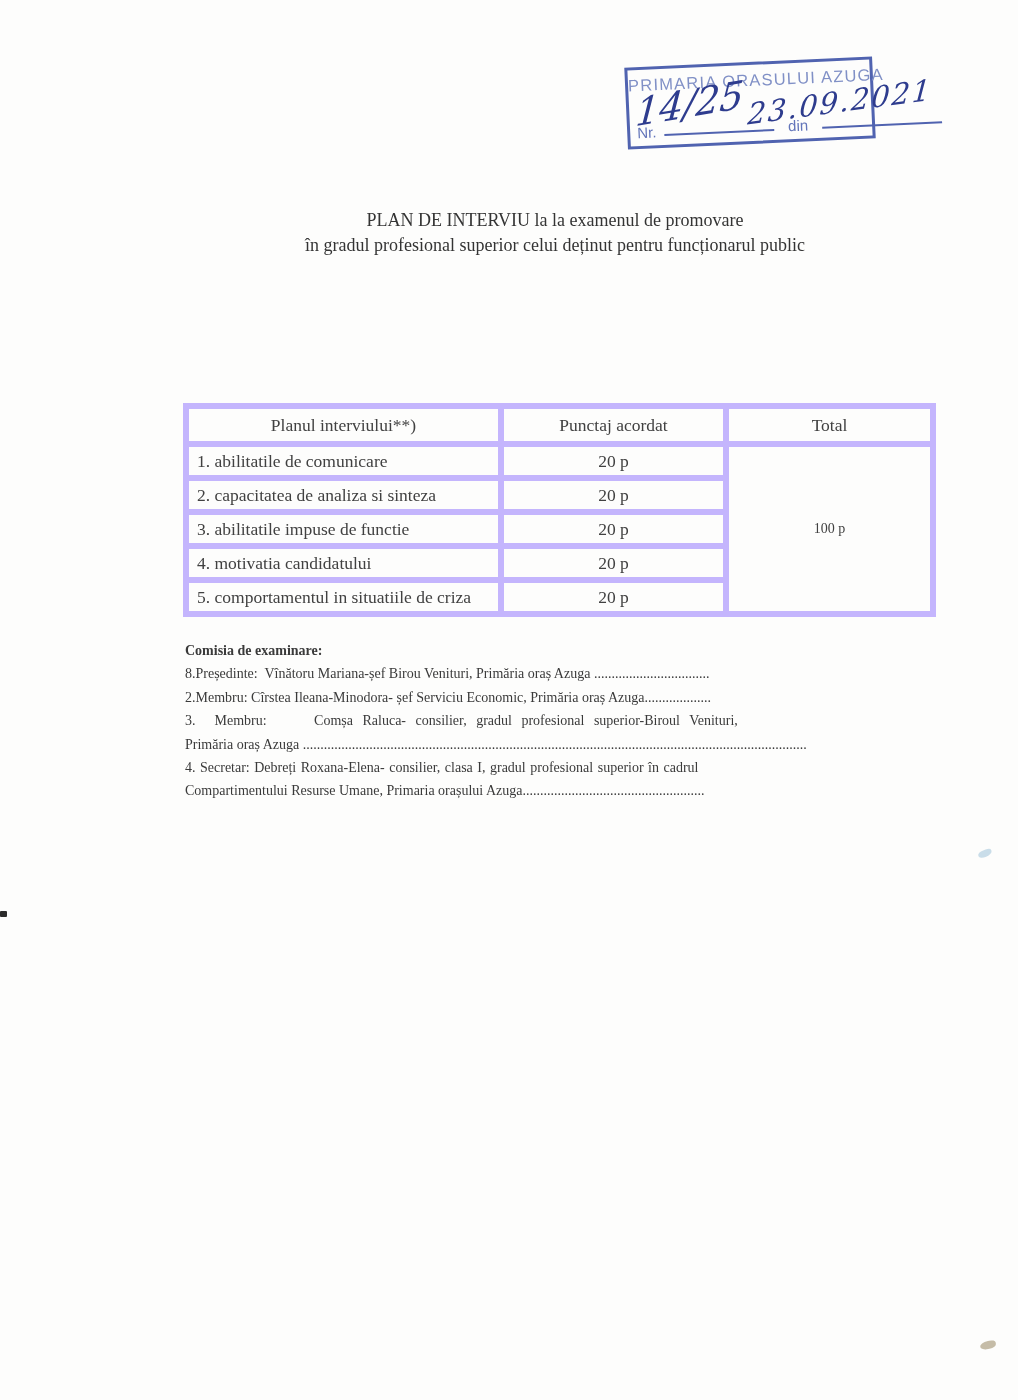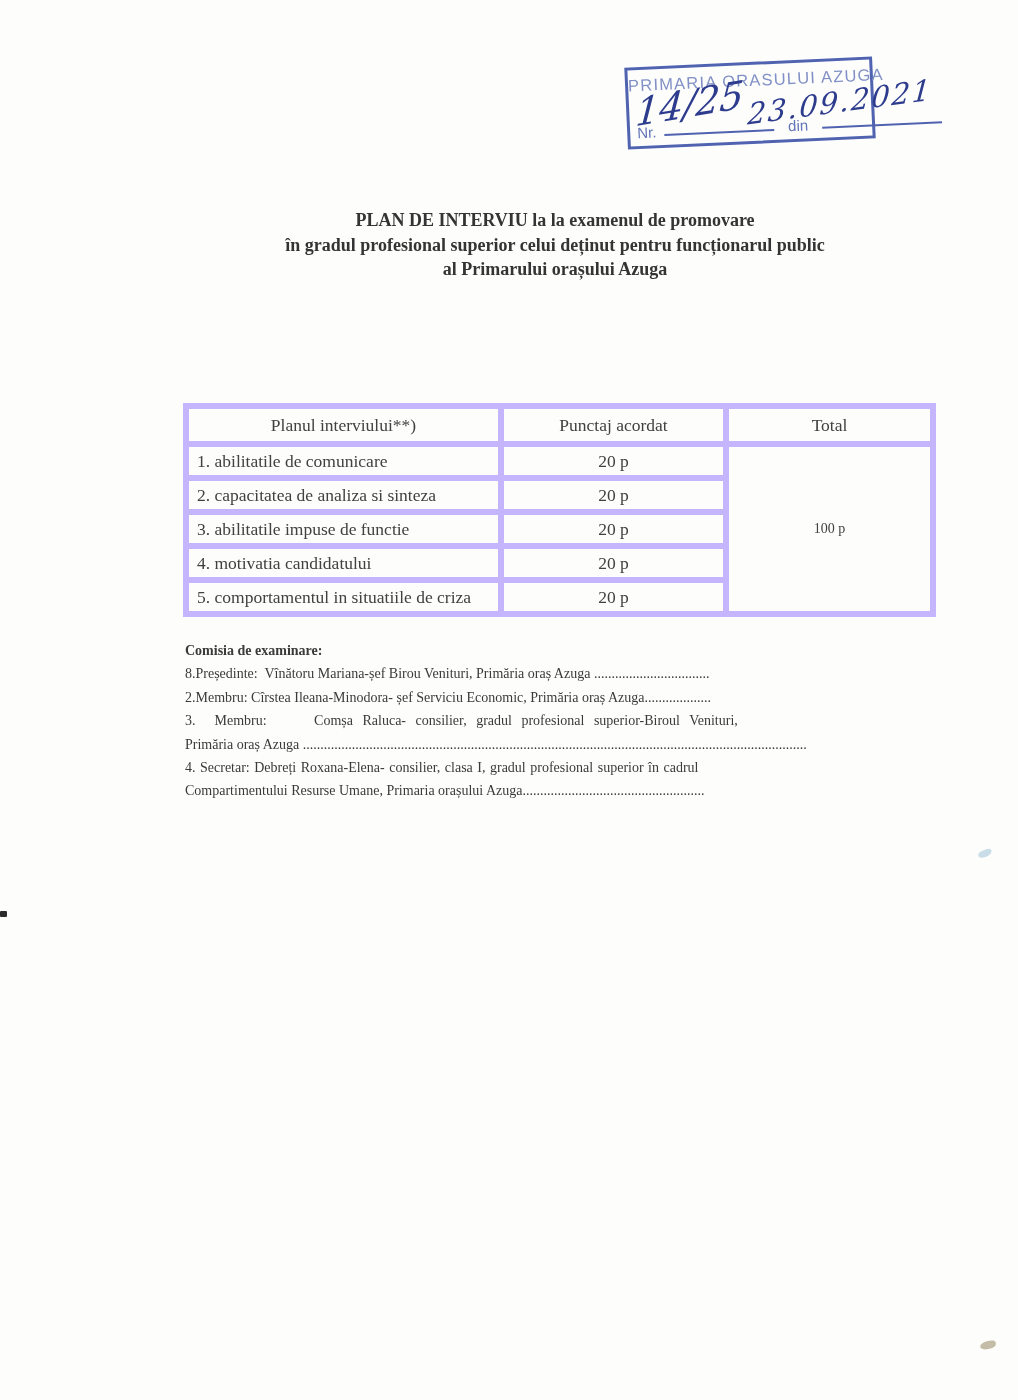--- a/index.html
+++ b/index.html
@@ -31,21 +31,21 @@
   .stamp-line2{position:absolute;left:192px;bottom:9px;width:120px;border-bottom:2px solid #5063b0;}
   .hand{
     position:absolute;font-family:"DejaVu Serif",serif;font-style:italic;
     color:#2e3c8e;white-space:nowrap;
   }
   .hand-nr{left:6px;top:14px;font-size:38px;transform:rotate(-7deg) skewX(-14deg);}
   .hand-date{left:118px;top:24px;font-size:29px;letter-spacing:2px;transform:rotate(-5deg) skewX(-12deg);}
   
   .title{
     position:absolute;left:140px;top:208px;width:830px;text-align:center;
-    font-weight:bold;font-size:18px;line-height:24.6px;color:#343434;
+    font-weight:normal;font-size:18px;line-height:24.6px;color:#343434;
   }
   
   .score-table{
     position:absolute;left:183px;top:403px;width:747px;
     border-collapse:collapse;table-layout:fixed;
     font-size:17.5px;color:#414141;
   }
   .score-table col.c1{width:315px;}
   .score-table col.c2{width:225px;}
   .score-table col.c3{width:207px;}
@@ -82,21 +82,20 @@
     <div class="stamp-line1"></div>
     <div class="stamp-din">din</div>
     <div class="stamp-line2"></div>
     <div class="hand hand-nr">14/25</div>
     <div class="hand hand-date">23.09.2021</div>
   </div>
 
   <div class="title">
     <div>PLAN DE INTERVIU  la la examenul de promovare</div>
     <div>în gradul profesional superior celui deținut pentru funcționarul public</div>
-    <div>al Primarului orașului Azuga</div>
   </div>
 
   <table class="score-table">
     <colgroup>
         <col class="c1">
         <col class="c2">
         <col class="c3">
       </colgroup>
     <thead>
       <tr>

